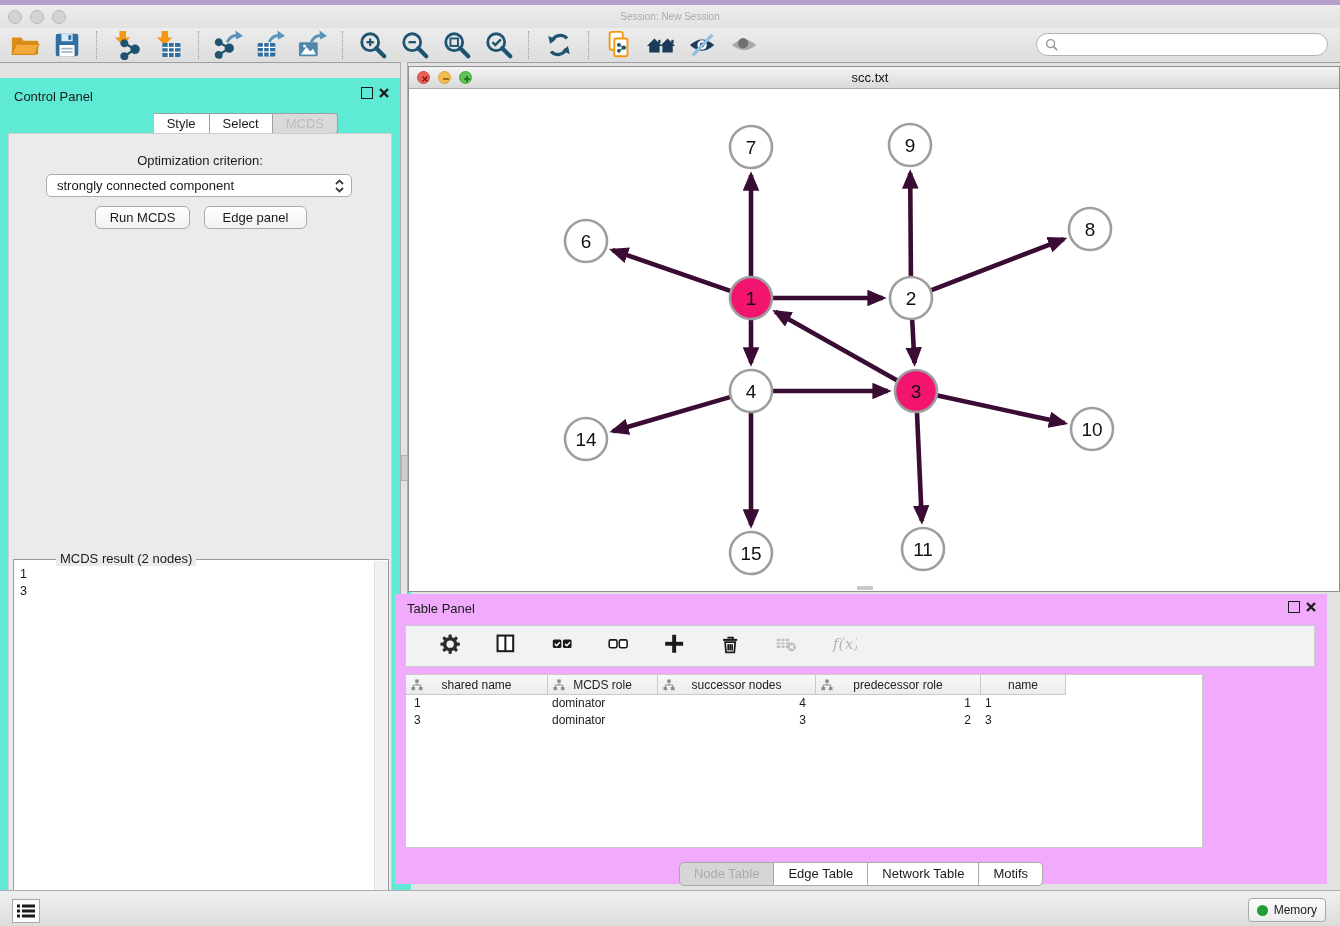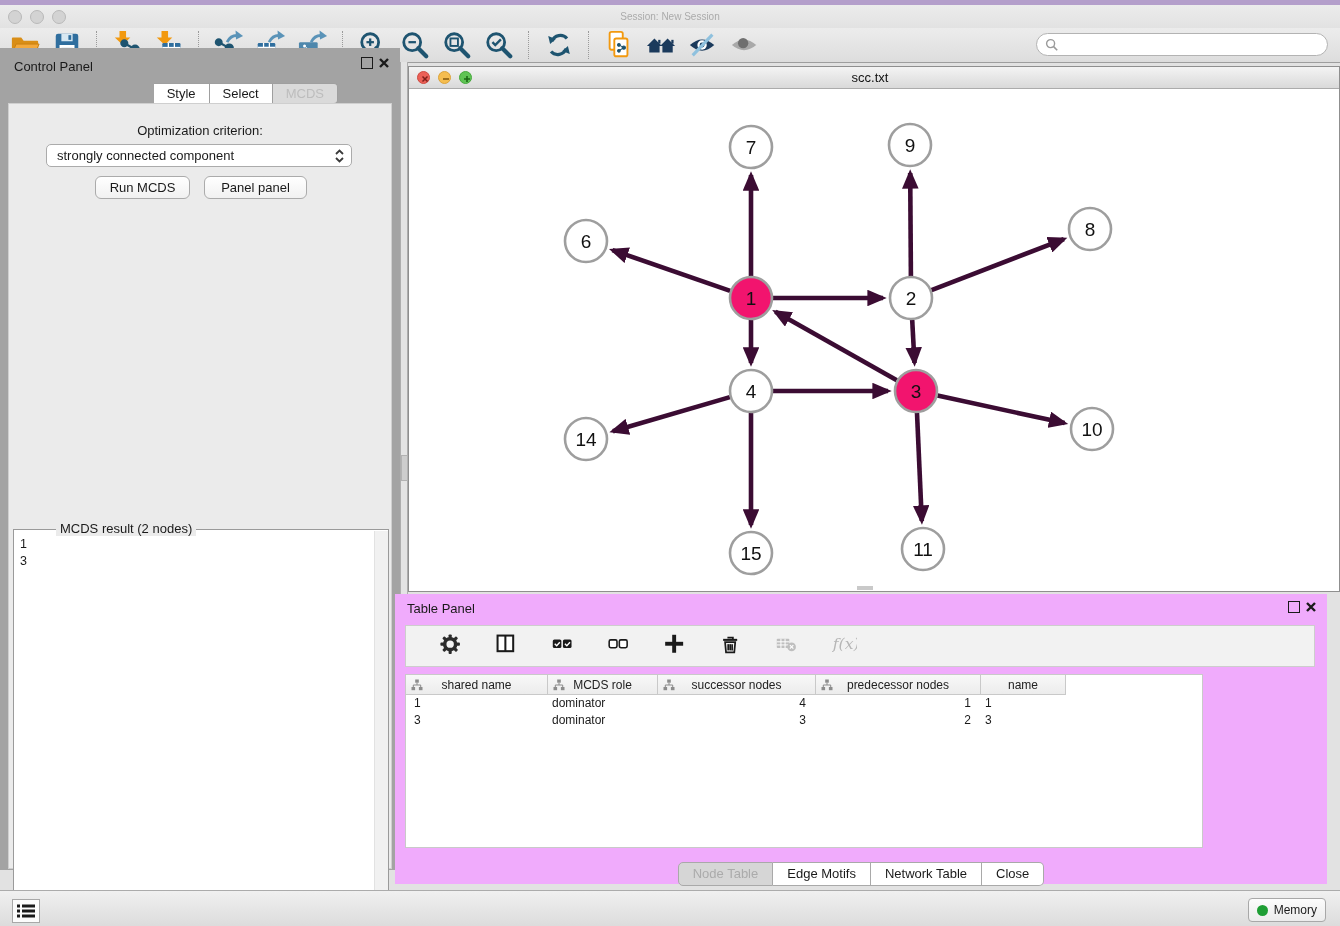--- a/index.html
+++ b/index.html
@@ -17,21 +17,21 @@
   #main-toolbar{left:0;top:28px;width:1340px;height:34px;background:linear-gradient(#ececec,#dddddd);
                 border-bottom:1px solid #9e9e9e;display:flex;align-items:center;}
   .tb-btn{width:36px;height:32px;display:flex;align-items:center;justify-content:center;margin:0 3px;}
   .tb-sep{width:1px;height:28px;margin:0 8px;border-left:1px dotted #9a9a9a;}
   #search-wrap{position:absolute;left:1036px;top:33px;width:292px;height:23px;background:#fff;
                border:1px solid #b3b3b3;border-radius:12px;display:flex;align-items:center;box-sizing:border-box;}
   #search-wrap svg{margin-left:8px;}
   #search-input{border:none;outline:none;background:transparent;flex:1;height:18px;font-size:12px;margin-right:8px;}
 
   
-  #control-panel{left:0;top:48px;width:400px;height:822px;background:#a3a3a3;}
+  #control-panel{left:0;top:78px;width:400px;height:822px;background:#5eead4;padding-left:11px;}
   #cp-title{position:absolute;left:14px;top:11px;font-size:13px;color:#1a1a1a;}
   .panel-float{position:absolute;width:10px;height:10px;border:1.6px solid #1a1a1a;background:transparent;}
   .panel-close{position:absolute;width:12px;height:12px;}
   .tabs-row{position:absolute;display:flex;}
   .tab{border:1px solid #9f9f9f;border-left:none;background:#fff;padding:2px 13px;font-size:13px;height:15px;line-height:15px;}
   .tab:first-child{border-left:1px solid #9f9f9f;border-radius:4px 0 0 4px;margin-top:48px;}
   .tab:last-child{border-radius:0 4px 4px 0;}
   .tab.active{background:#dadada;color:#bdbdbd;}
   #cp-content{position:absolute;left:8px;top:55px;width:382px;height:764px;background:#ebebeb;
               border:1px solid #cfcfcf;}
@@ -303,21 +303,21 @@
     <div id="cp-content">
       <div id="opt-label">Optimization criterion:</div>
       <div id="criterion-select">
         <span class="val">strongly connected component</span>
         <svg class="stepper" width="15" height="16" viewBox="0 0 15 16">
           <path d="M4 6 L7.5 2.5 L11 6" stroke="#3a3a3a" stroke-width="1.8" fill="none"></path>
           <path d="M4 10 L7.5 13.5 L11 10" stroke="#3a3a3a" stroke-width="1.8" fill="none"></path>
         </svg>
       </div>
       <div class="push-btn" id="run-btn">Run MCDS</div>
-      <div class="push-btn" id="close-btn">Panel panel</div>
+      <div class="push-btn" id="close-btn">Edge panel</div>
       <div id="result-box">
         <span id="result-legend">MCDS result (2 nodes)</span>
         <div id="result-lines">
             <div>1</div>
             <div>3</div>
           </div>
         <div id="result-scroll"></div>
       </div>
     </div>
   </div>
@@ -534,21 +534,21 @@
           </div>
           <div class="th" style="width:165px">
             <svg class="tree" width="12" height="12" viewBox="0 0 12 12">
   <g fill="#8c8c8c">
                 <rect x="4.2" y="0.5" width="3.6" height="3.2"></rect>
                 <rect x="0.5" y="8" width="3.6" height="3.2"></rect>
                 <rect x="7.9" y="8" width="3.6" height="3.2"></rect>
               </g>
   <path d="M6 3.7 V6 M2.3 8 V6 H9.7 V8" stroke="#8c8c8c" stroke-width="1" fill="none"></path>
             </svg>
-            <span>predecessor nodes</span>
+            <span>predecessor role</span>
           </div>
           <div class="th" style="width:85px">
             <span>name</span>
           </div>
         </div>
       <div id="tp-rows">
           <div class="tr">
             <div class="td" style="width:142px;padding-left:8px;text-align:left;">1</div>
             <div class="td" style="width:110px;padding-left:4px;text-align:left;">dominator</div>
             <div class="td" style="width:158px;padding-right:10px;text-align:right;">4</div>
@@ -559,23 +559,23 @@
             <div class="td" style="width:142px;padding-left:8px;text-align:left;">3</div>
             <div class="td" style="width:110px;padding-left:4px;text-align:left;">dominator</div>
             <div class="td" style="width:158px;padding-right:10px;text-align:right;">3</div>
             <div class="td" style="width:165px;padding-right:10px;text-align:right;">2</div>
             <div class="td" style="width:85px;padding-left:4px;text-align:left;">3</div>
           </div>
         </div>
     </div>
     <div class="bottom-tabs" id="tp-tabs">
         <div class="btab active">Node Table</div>
-        <div class="btab">Edge Motifs</div>
+        <div class="btab">Edge Table</div>
         <div class="btab">Network Table</div>
-        <div class="btab">Close</div>
+        <div class="btab">Motifs</div>
       </div>
   </div>
 
   <div id="statusbar" class="abs">
     <div id="menu-btn">
       <svg width="22" height="22" viewBox="0 0 22 22">
         <g fill="#1a1a1a">
           <rect x="2" y="4.5" width="3" height="3"></rect>
             <rect x="7" y="4.5" width="13" height="3"></rect>
           <rect x="2" y="9.5" width="3" height="3"></rect>

